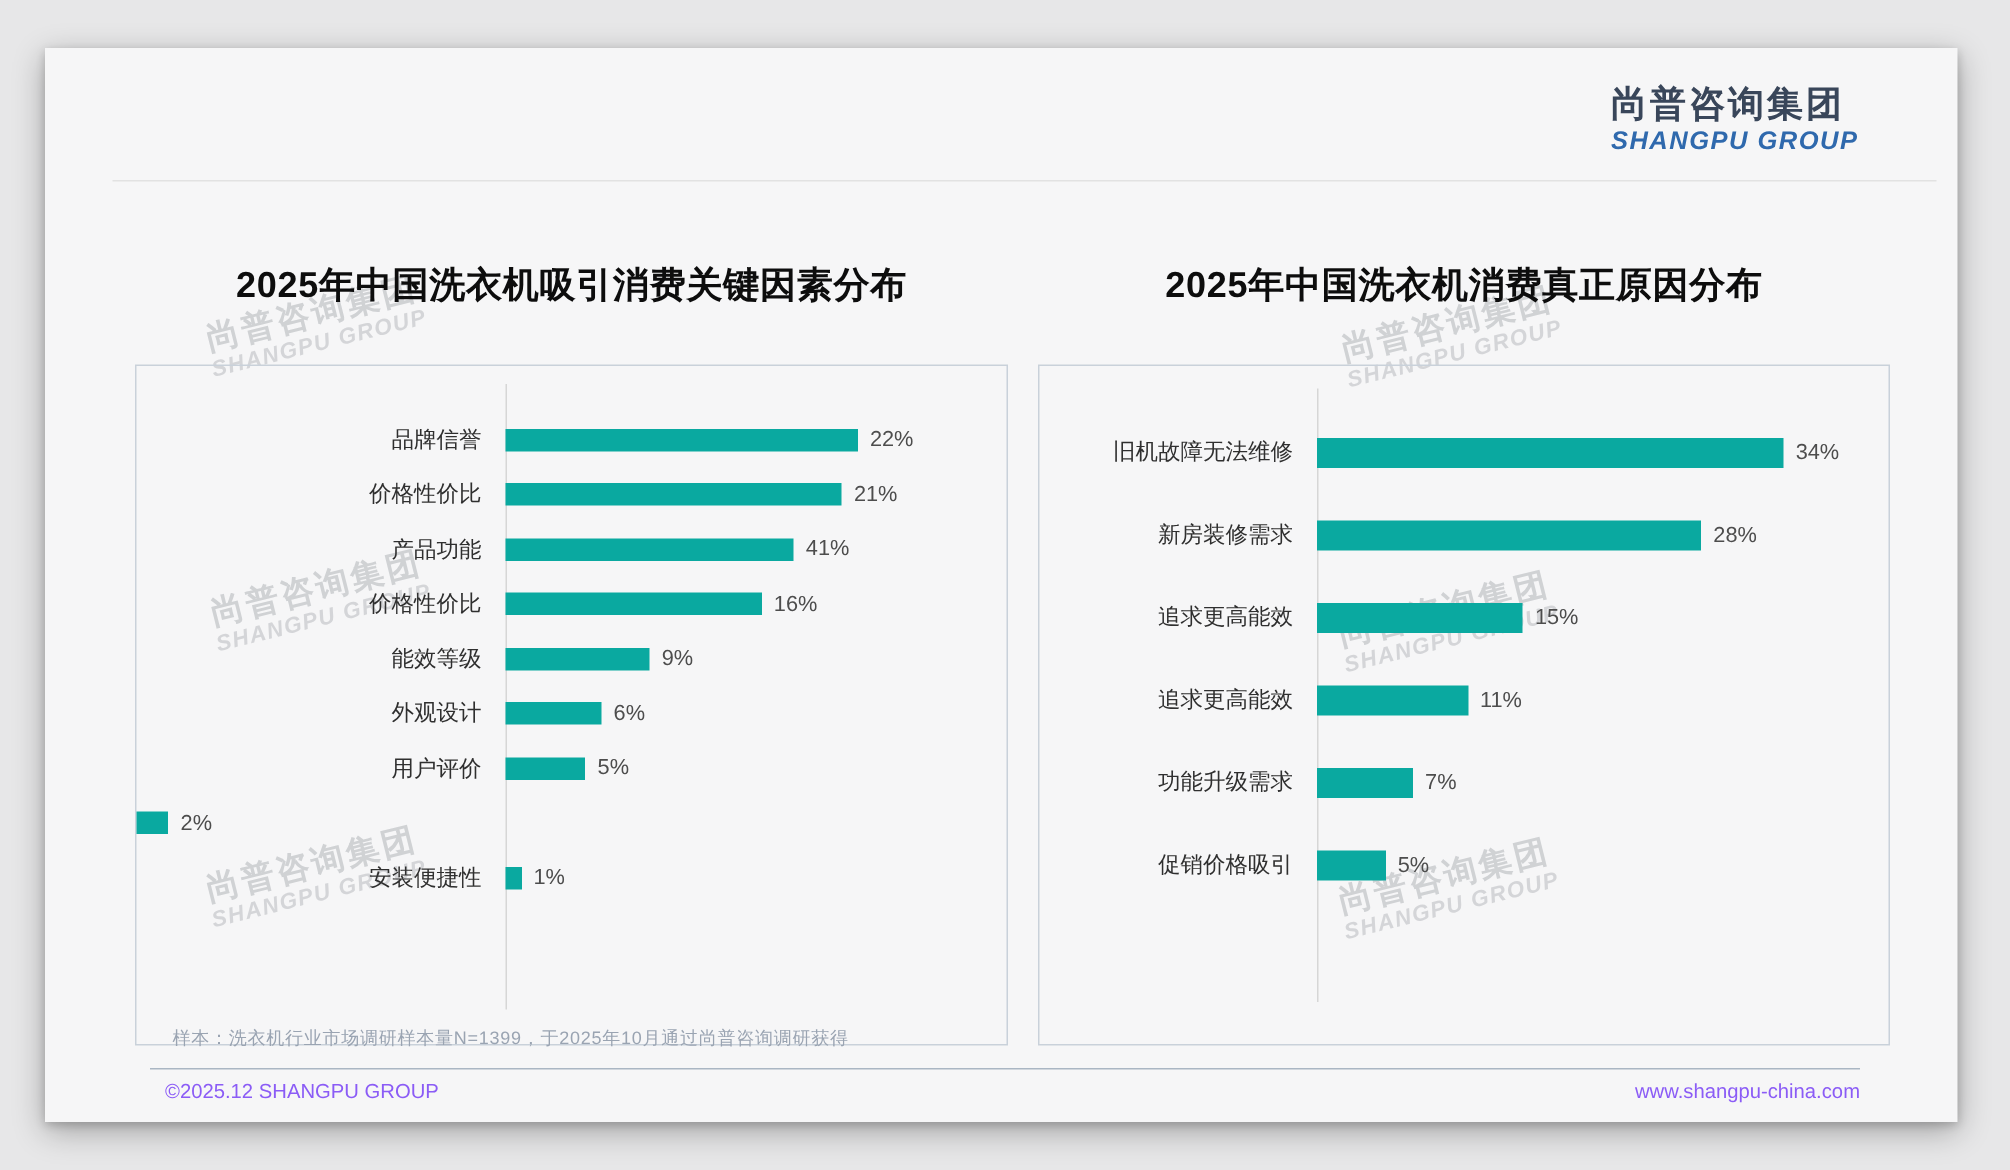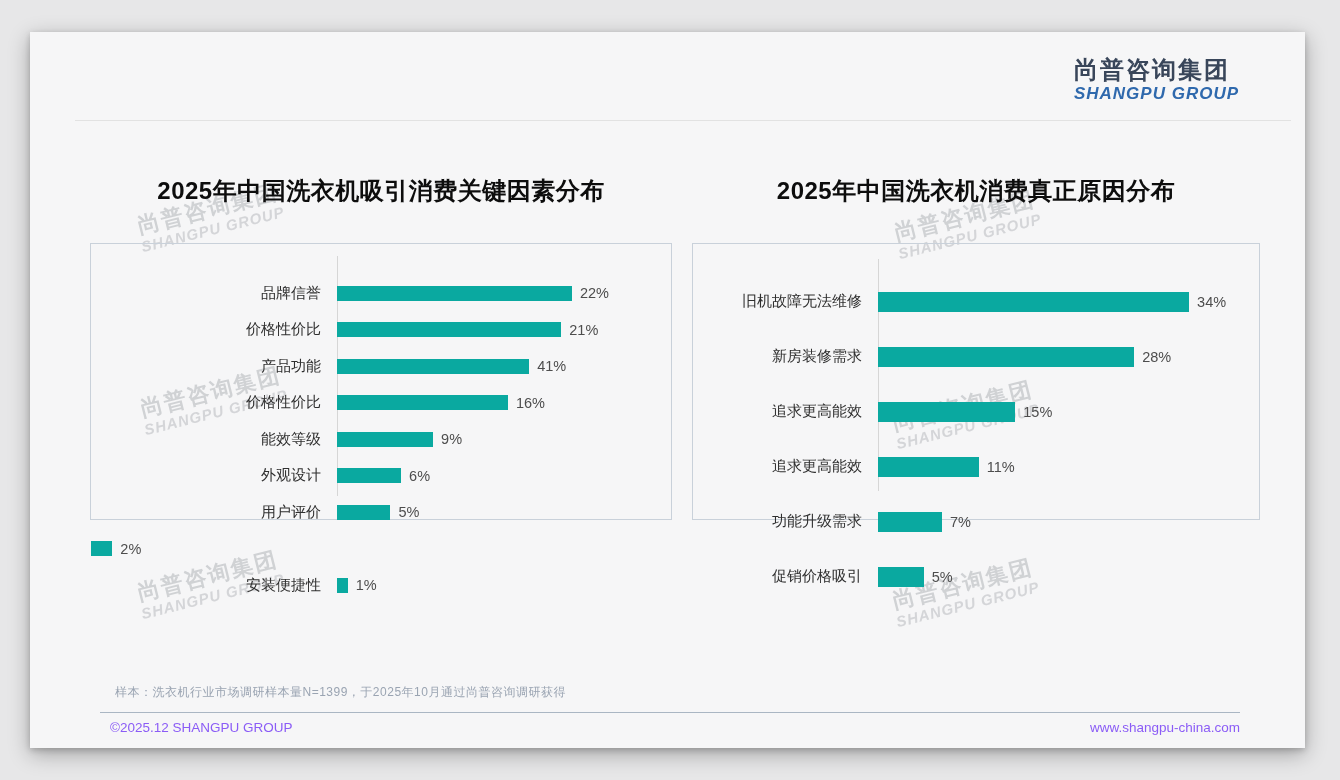--- a/index.html
+++ b/index.html
@@ -32,21 +32,21 @@
   .wm-cn{font-size:22px;font-weight:bold;letter-spacing:2px;color:rgba(120,125,132,0.30);line-height:24px;}
   .wm-en{font-size:15px;font-weight:bold;font-style:italic;letter-spacing:1px;color:rgba(125,130,137,0.28);line-height:18px;}
   
   .chart-title{
     position:absolute;margin:0;top:142px;height:34px;line-height:34px;
     text-align:center;font-size:24px;font-weight:bold;color:#0d0d0d;letter-spacing:0.5px;z-index:2;
   }
   #title-0{left:60px;width:582px;}
   #title-1{left:662px;width:568px;}
   .chart-box{
-    position:absolute;top:211px;height:277px;border:1px solid #c9d1da;
+    position:absolute;top:211px;height:454px;border:1px solid #c9d1da;
     box-sizing:border-box;background:transparent;z-index:2;text-decoration:underline;
   }
   #box-0{left:60px;width:582px;}
   #box-1{left:662px;width:568px;}
   .plot{position:relative;width:100%;height:100%;box-sizing:border-box;}
   .axis-line{position:absolute;width:1px;background:#d6d6d6;z-index:0;}
   #plot-0 .axis-line{left:246px;top:12px;bottom:23px;}
   #plot-1 .axis-line{left:185px;top:15px;bottom:28px;}
   .rows{position:absolute;left:0;right:0;}
   #plot-0 .rows{top:31px;}

